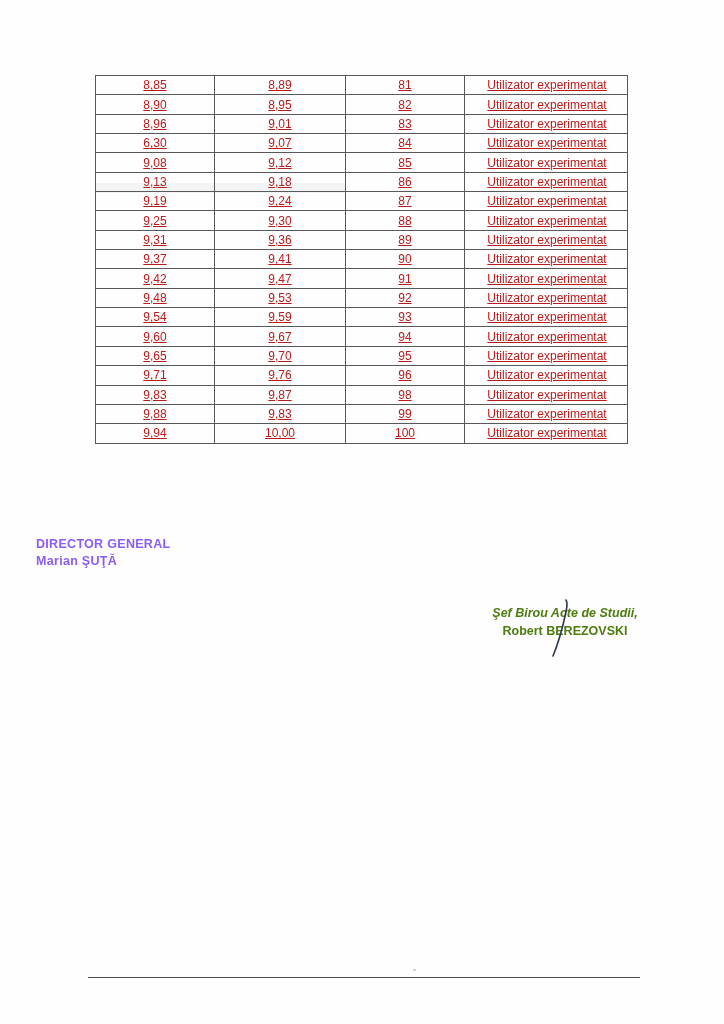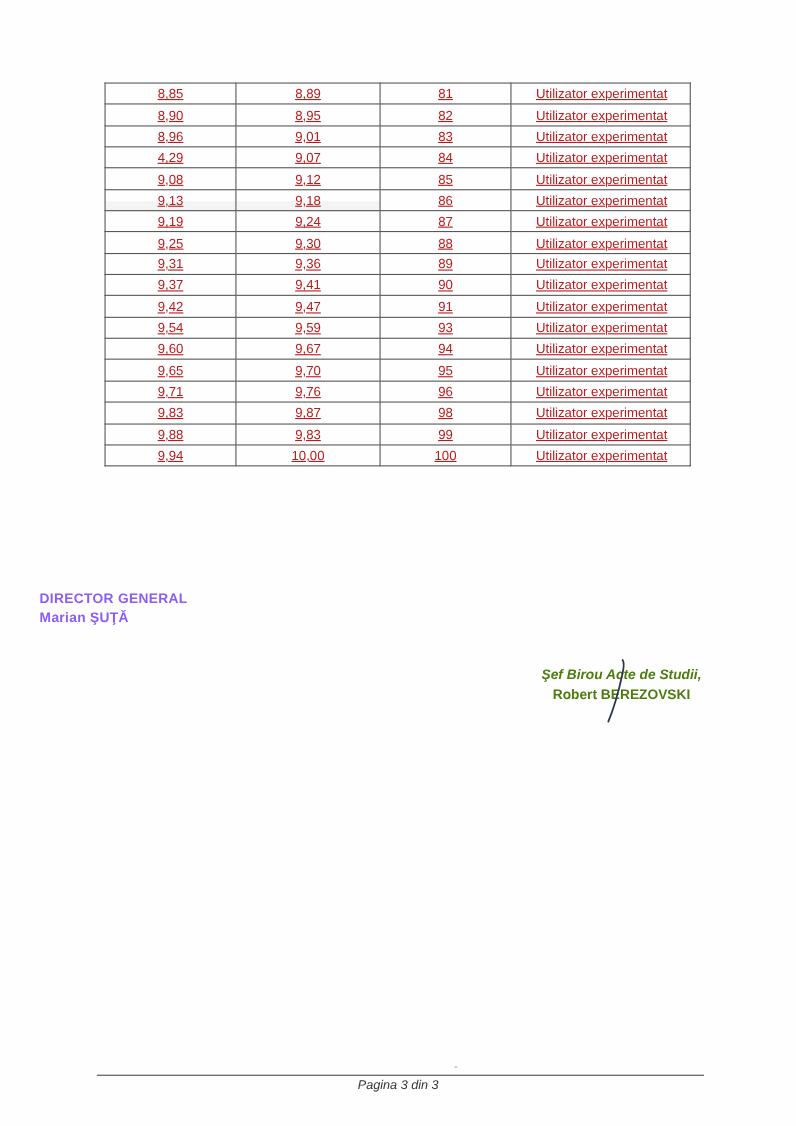--- a/index.html
+++ b/index.html
@@ -145,21 +145,21 @@
           <td class="c2">82</td>
           <td class="c3">Utilizator experimentat</td>
         </tr>
         <tr>
           <td class="c0">8,96</td>
           <td class="c1">9,01</td>
           <td class="c2">83</td>
           <td class="c3">Utilizator experimentat</td>
         </tr>
         <tr>
-          <td class="c0">4,29</td>
+          <td class="c0">6,30</td>
           <td class="c1">9,07</td>
           <td class="c2">84</td>
           <td class="c3">Utilizator experimentat</td>
         </tr>
         <tr>
           <td class="c0">9,08</td>
           <td class="c1">9,12</td>
           <td class="c2">85</td>
           <td class="c3">Utilizator experimentat</td>
         </tr>
@@ -190,20 +190,26 @@
         <tr>
           <td class="c0">9,37</td>
           <td class="c1">9,41</td>
           <td class="c2">90</td>
           <td class="c3">Utilizator experimentat</td>
         </tr>
         <tr>
           <td class="c0">9,42</td>
           <td class="c1">9,47</td>
           <td class="c2">91</td>
+          <td class="c3">Utilizator experimentat</td>
+        </tr>
+        <tr>
+          <td class="c0">9,48</td>
+          <td class="c1">9,53</td>
+          <td class="c2">92</td>
           <td class="c3">Utilizator experimentat</td>
         </tr>
         <tr>
           <td class="c0">9,54</td>
           <td class="c1">9,59</td>
           <td class="c2">93</td>
           <td class="c3">Utilizator experimentat</td>
         </tr>
         <tr>
           <td class="c0">9,60</td>
@@ -255,15 +261,14 @@
     <div class="chief-title">Şef Birou Acte de Studii,</div>
     <div>Robert BEREZOVSKI</div>
   </div>
 
   <svg class="signature-svg" width="34" height="64" viewBox="0 0 34 64">
     <path d="M 8 60 C 13 48, 18 30, 21 16 C 22 11, 23 7, 21 4" fill="none" stroke="#2e3550" stroke-width="1.6" stroke-linecap="round"></path>
   </svg>
 
   <div class="footer-line"></div>
   <div class="scan-dot"></div>
-  <div class="footer-text">Pagina 3 din 3</div>
 
 </div>
 
 </body></html>

